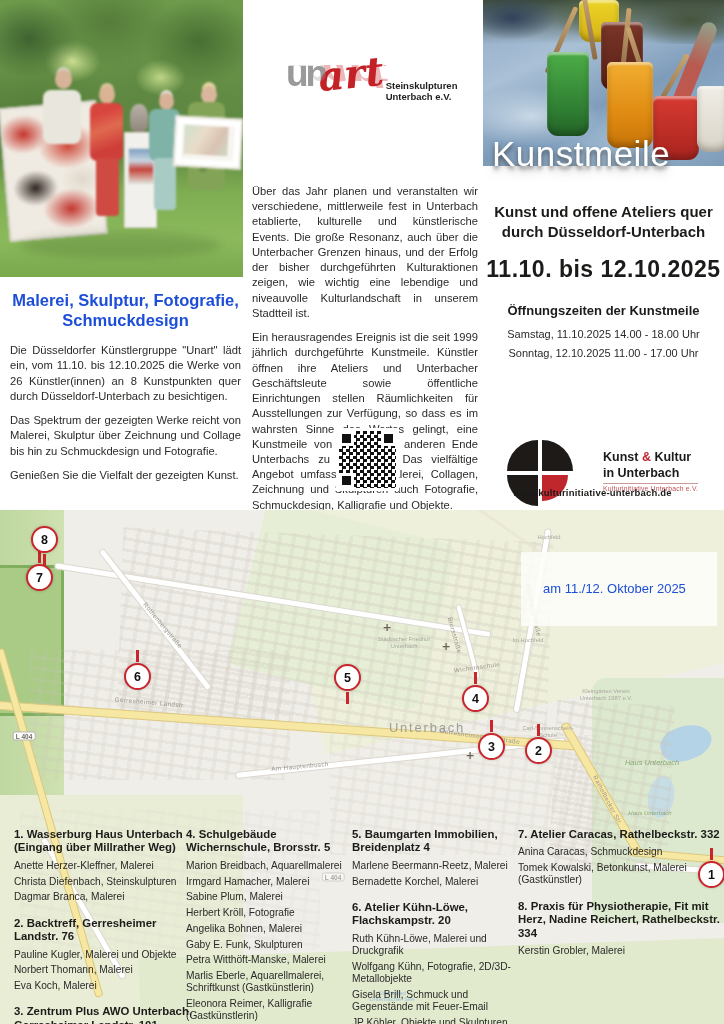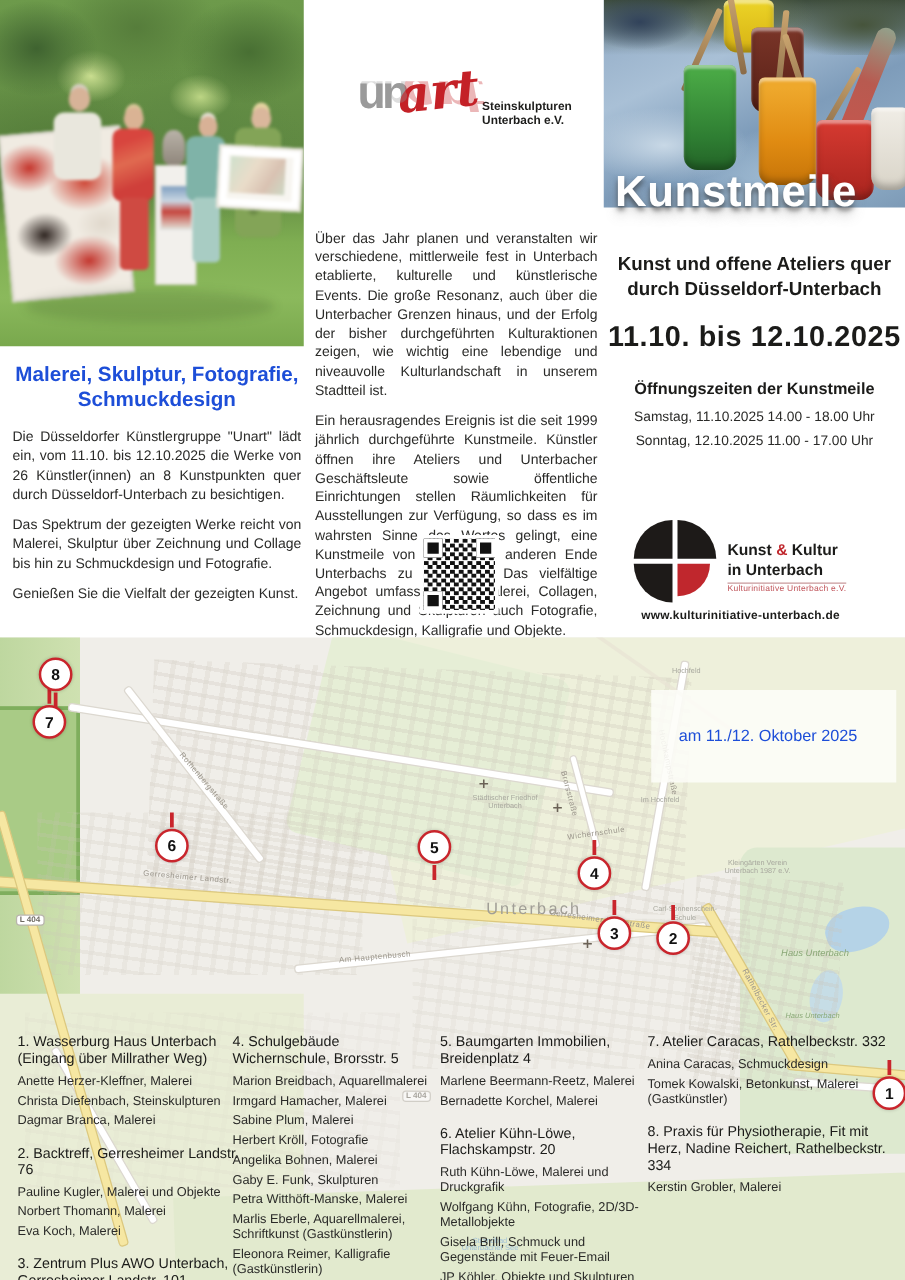--- a/index.html
+++ b/index.html
@@ -72,21 +72,21 @@
   .cup-red{left:170px;top:96px;width:46px;height:64px;background:linear-gradient(180deg,#d63a31,#a8241e);}
   .cup-white{left:214px;top:86px;width:30px;height:66px;background:linear-gradient(180deg,#f0ede6,#d9d4c8);}
   .brush{width:5px;background:linear-gradient(180deg,#caa56f,#8a6b48);border-radius:2px;}
   .br1{left:76px;top:4px;height:72px;transform:rotate(24deg);}
   .br2{left:104px;top:-6px;height:66px;transform:rotate(-10deg);}
   .br3{left:140px;top:8px;height:70px;transform:rotate(6deg);}
   .br4{left:152px;top:26px;height:62px;transform:rotate(-18deg);}
   .br5{left:186px;top:50px;height:64px;transform:rotate(30deg);}
   .bigbrush{left:196px;top:18px;width:16px;height:132px;transform:rotate(22deg);border-radius:8px;
       background:linear-gradient(180deg,#93a08a 0%,#b85a50 35%,#c4574e 70%,#8f3c34 100%);}
-  .km-title{position:absolute;left:492px;top:134px;font-size:35px;font-weight:bold;color:#fff;
+  .km-title{position:absolute;left:492px;top:134px;font-size:35px;font-weight:normal;color:#fff;
       letter-spacing:.5px;text-shadow:0 3px 4px rgba(50,50,50,.65),0 7px 9px rgba(120,120,120,.35);z-index:5;}
 
   
   .left-col{position:absolute;left:10px;top:290px;width:231px;}
   .left-head{font-size:16.5px;font-weight:bold;color:#1d4ed8;text-align:center;line-height:1.22;}
   .body-paras p{margin:0 0 9px 0;font-size:11.2px;line-height:1.36;color:#2a2a28;text-align:justify;}
   .left-col .body-paras{margin-top:13px;}
 
   
   .mid-col{position:absolute;left:252px;top:0;width:226px;}
@@ -108,21 +108,21 @@
   
   .right-col{position:absolute;left:483px;top:0;width:241px;}
   .r-sub{position:absolute;left:2px;top:202px;width:237px;text-align:center;
       font-size:15px;font-weight:bold;color:#1b1b19;line-height:1.3;}
   .r-dates{position:absolute;left:0;top:256px;width:241px;text-align:center;
       font-size:23px;font-weight:bold;color:#1b1b19;letter-spacing:.5px;}
   .r-hours-t{position:absolute;left:0;top:303px;width:241px;text-align:center;
       font-size:13px;font-weight:bold;color:#1b1b19;}
   .r-hours{position:absolute;left:0;top:325px;width:241px;text-align:center;
       font-size:11px;color:#2a2a28;line-height:1.75;}
-  .kk-logo{position:absolute;left:24px;top:416px;display:flex;align-items:center;}
+  .kk-logo{position:absolute;left:24px;top:440px;display:flex;align-items:flex-start;gap:21px;}
   .kk-circle{position:relative;width:66px;height:66px;flex:0 0 66px;}
   .kk-q{position:absolute;width:31px;height:31px;background:#1d1a18;}
   .kk-tl{left:0;top:0;border-radius:62px 0 0 0;}
   .kk-tr{left:35px;top:0;border-radius:0 62px 0 0;}
   .kk-bl{left:0;top:35px;border-radius:0 0 0 62px;}
   .kk-br{left:35px;top:35px;width:26px;height:26px;background:#c0272d;border-radius:0 0 52px 0;}
   .kk-text{margin-left:9px;margin-top:10px;}
   .kk-l1{font-size:12.5px;font-weight:bold;color:#1b1b19;line-height:1.25;}
   .kk-amp{color:#c0272d;}
   .kk-l3{font-size:6.8px;color:#c0545a;border-top:1px solid #c9999c;margin-top:2px;padding-top:1px;letter-spacing:.2px;}
@@ -182,21 +182,21 @@
   .marker .pin{position:absolute;left:50%;width:2.5px;margin-left:-1.25px;height:12px;background:#c9252c;}
   .pin-up{top:-15px;} .pin-down{bottom:-15px;}
 
   
   .leg-col{position:absolute;top:318px;z-index:20;}
   .leg-c1{left:14px;width:180px;}
   .leg-c2{left:186px;width:162px;}
   .leg-c3{left:352px;width:168px;}
   .leg-c4{left:518px;width:202px;}
   .leg-block{margin-bottom:13px;}
-  .leg-h{font-size:11.4px;font-weight:normal;color:#1b1b19;line-height:1.18;margin-bottom:5px;}
+  .leg-h{font-size:11.4px;font-weight:bold;color:#1b1b19;line-height:1.18;margin-bottom:5px;}
   .leg-a{font-size:10.2px;color:#2a2a28;line-height:1.2;margin-bottom:3.5px;}
 </style>
 </head>
 <body>
 
 <div class="page">
 
   <div class="photo-artists">
     <div class="pa-layer">
       <div class="pa-shape painting"></div>

